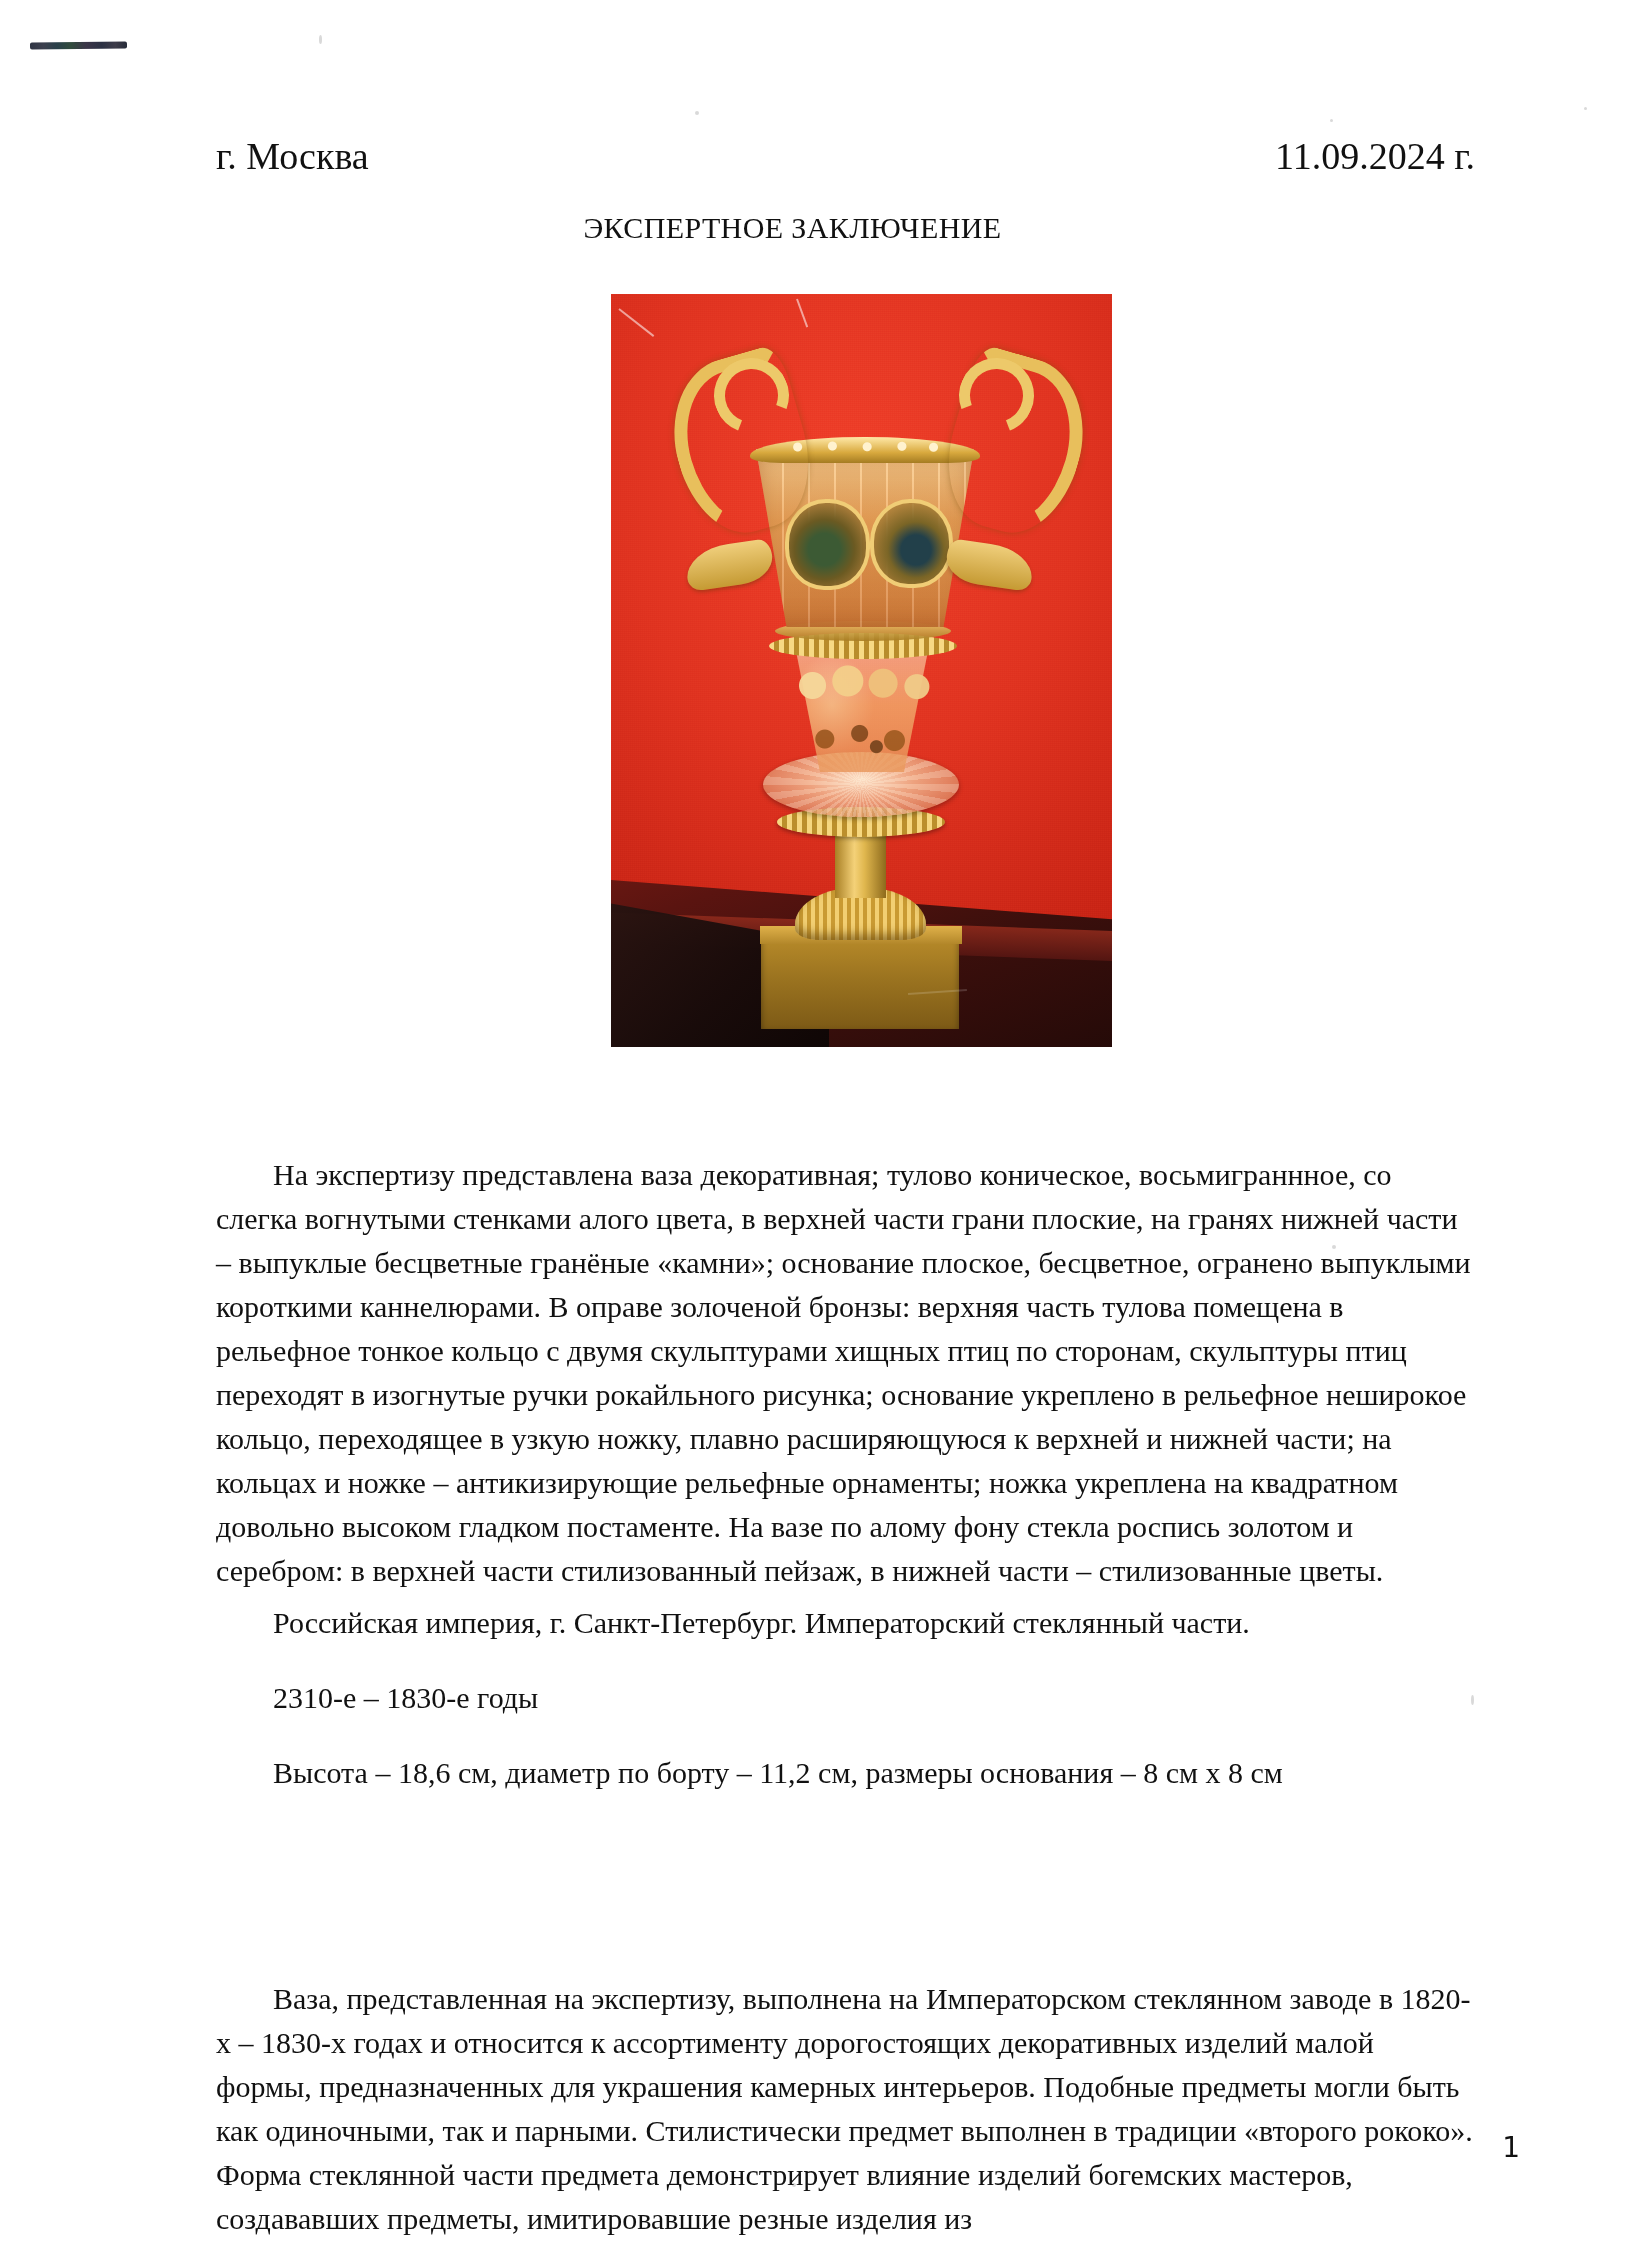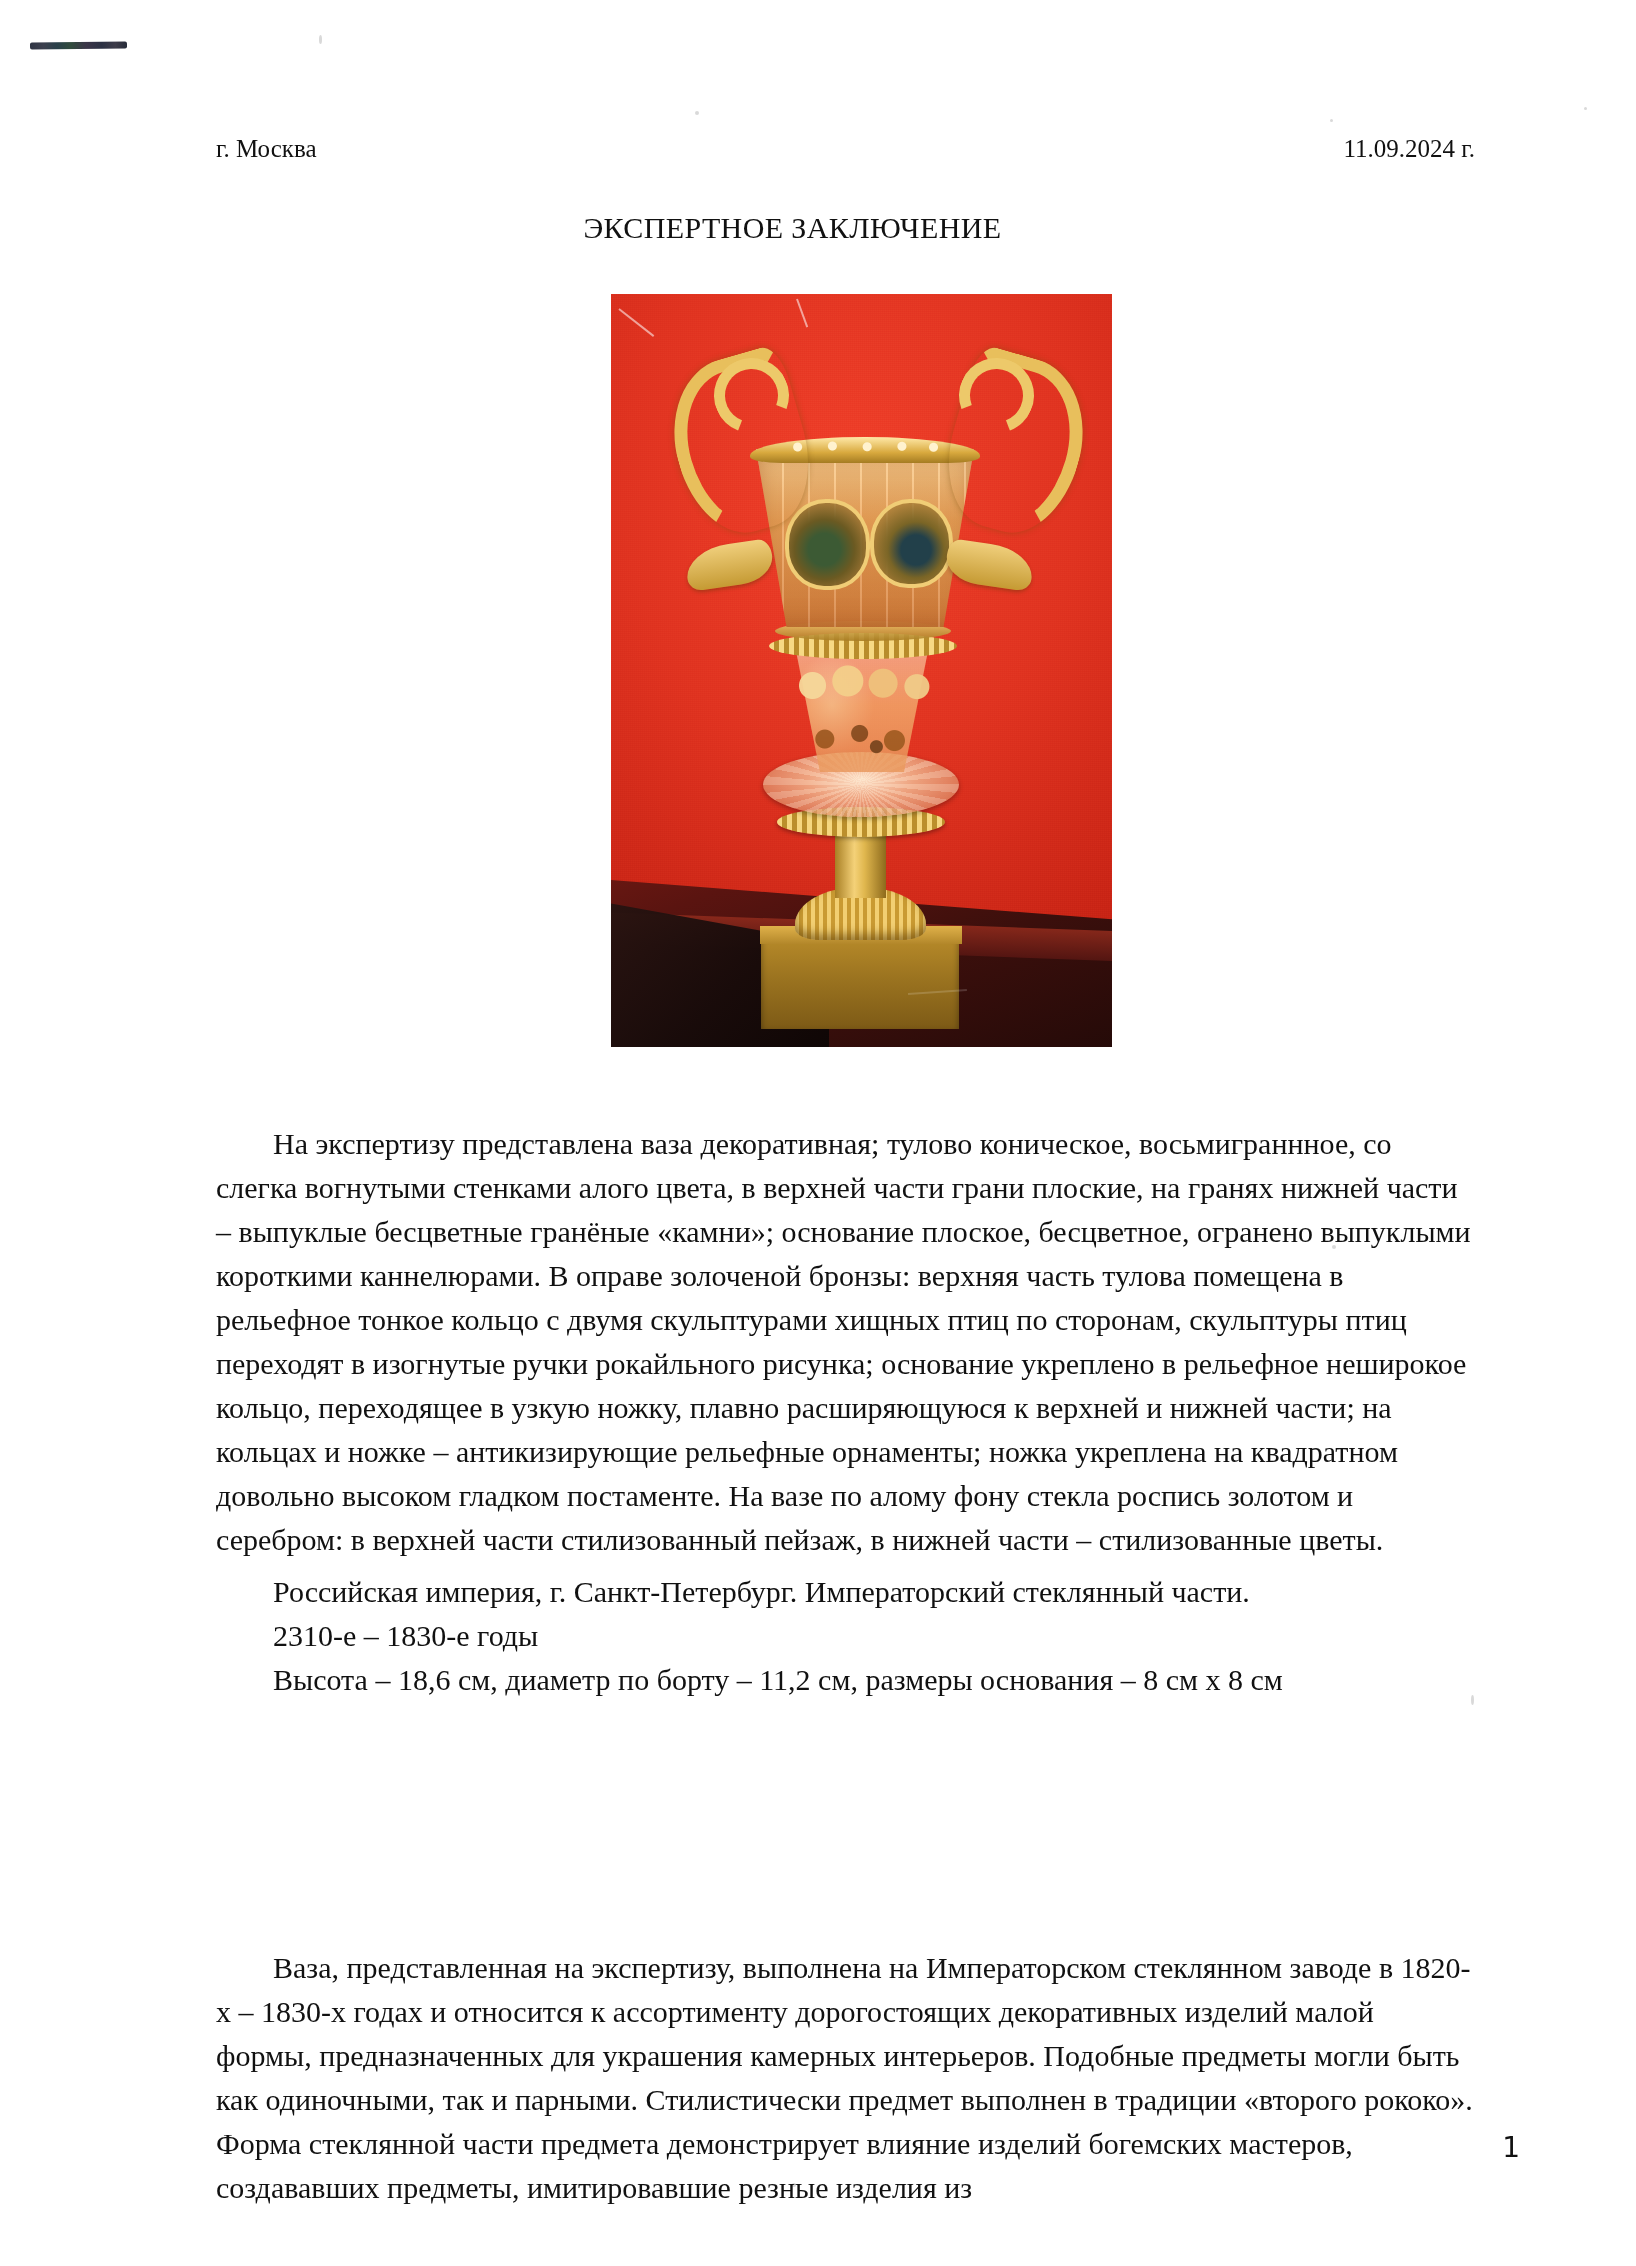--- a/index.html
+++ b/index.html
@@ -45,21 +45,21 @@
 
   
   .header-row {
     position: absolute;
     left: 216px;
     top: 134px;
     width: 1259px;
     display: flex;
     justify-content: space-between;
     align-items: baseline;
-    font-size: 25px;
+    font-size: 38px;
     line-height: 1.2;
   }
 
   
   .doc-title {
     position: absolute;
     left: 0;
     top: 211px;
     width: 1585px;
     text-align: center;
@@ -300,21 +300,21 @@
   
   .body-col {
     position: absolute;
     left: 216px;
     width: 1259px;
     font-size: 30px;
     line-height: 44px;
     text-align: left;
   }
   .para { margin: 0; }
-  .para.indent { text-indent: 57px; }
+  .para.indent { text-indent: 57px; margin-top: 31px; }
   .blk-desc { top: 1122px; }
   .blk-attr { top: 1570px; }
   .blk-final { top: 1946px; }
 
   
   .page-number {
     position: absolute;
     right: 117px;
     top: 2131px;
     font-size: 28px;

